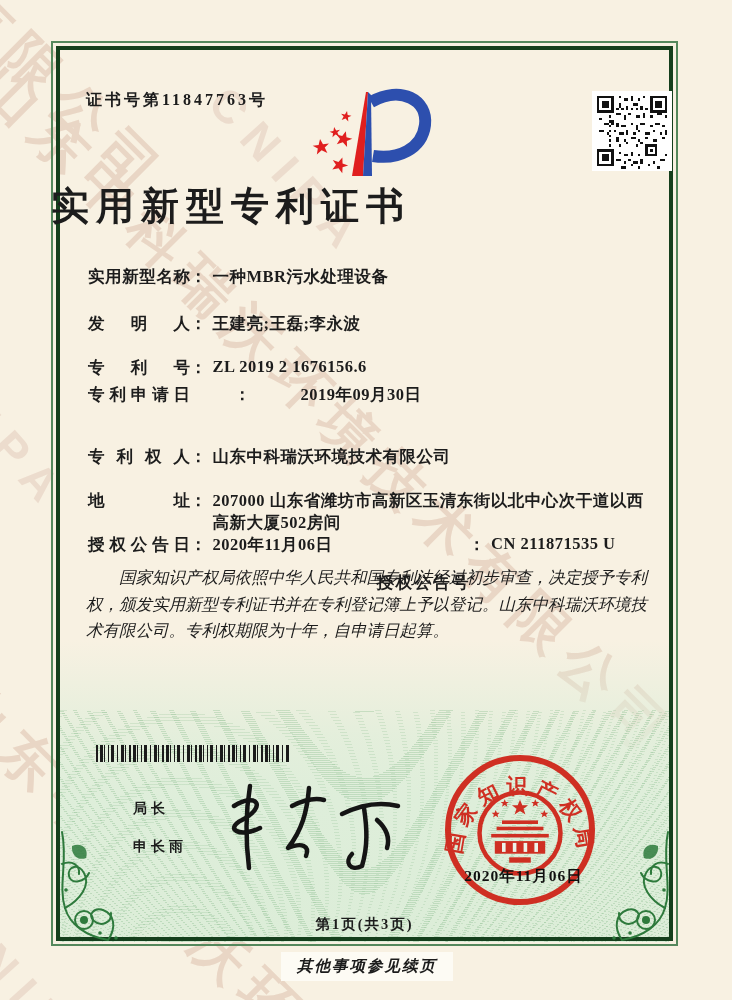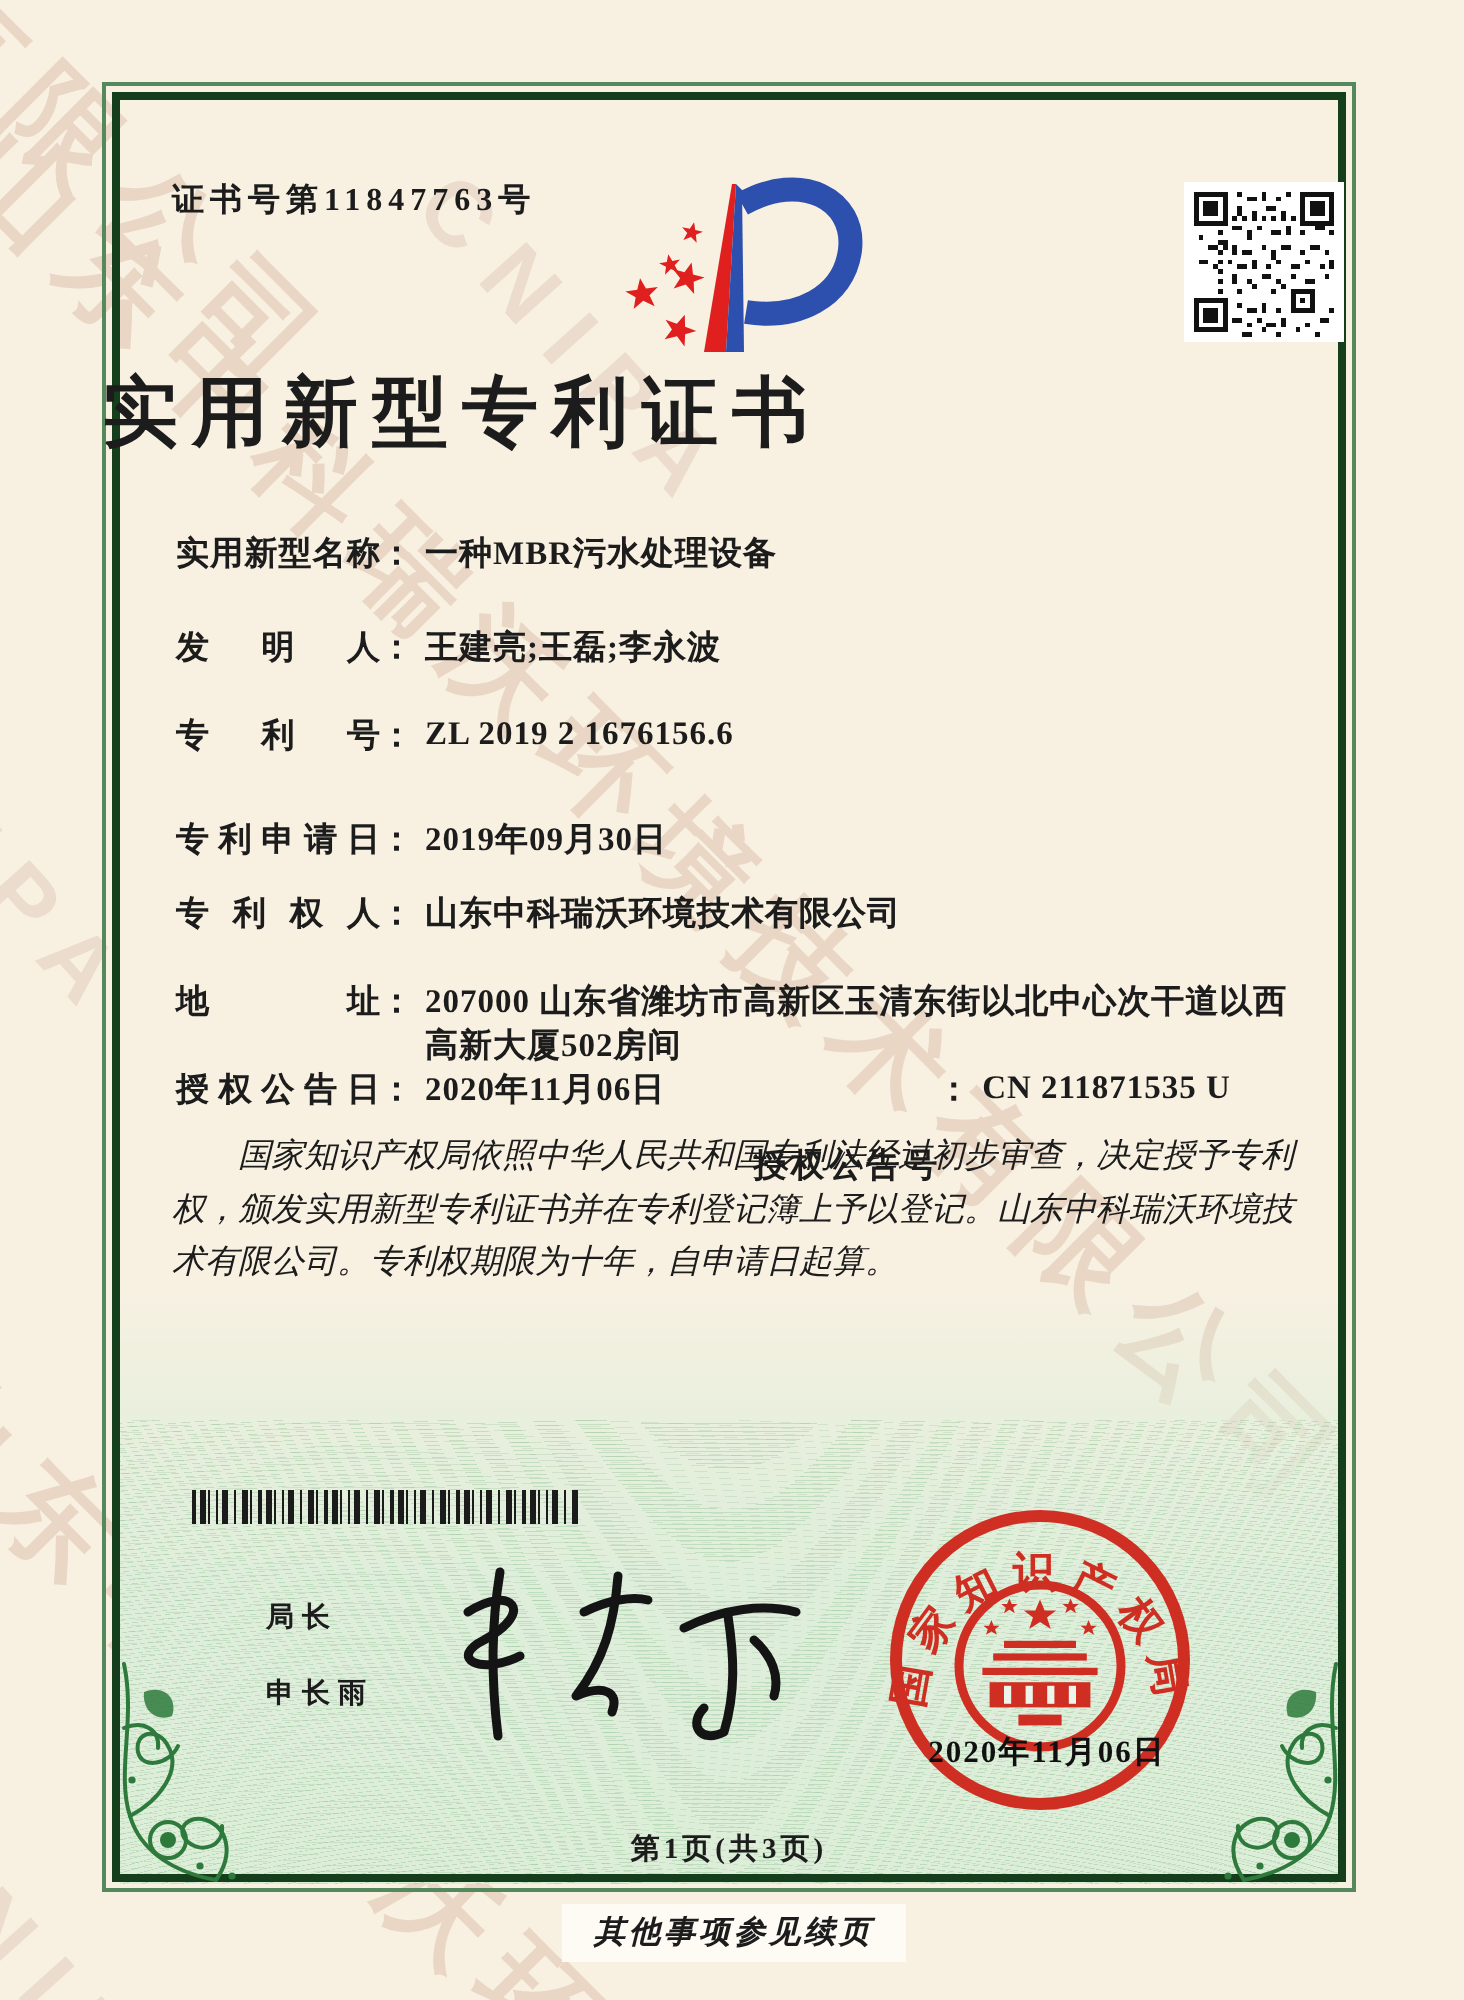--- a/index.html
+++ b/index.html
@@ -233,21 +233,21 @@
   <div class="abs frow" style="top:313px;">
     <span class="flabel">发明人</span>
       <span class="fcolon">：</span>
     <span class="fvalue">王建亮;王磊;李永波</span>
   </div>
   <div class="abs frow" style="top:357px;">
     <span class="flabel">专利号</span>
       <span class="fcolon">：</span>
     <span class="fvalue">ZL 2019 2 1676156.6</span>
   </div>
-  <div class="abs frow" style="top:409px;">
+  <div class="abs frow" style="top:384px;gap:44px;">
     <span class="flabel">专利申请日</span>
       <span class="fcolon">：</span>
     <span class="fvalue">2019年09月30日</span>
   </div>
   <div class="abs frow" style="top:446px;">
     <span class="flabel">专利权人</span>
       <span class="fcolon">：</span>
     <span class="fvalue">山东中科瑞沃环境技术有限公司</span>
   </div>
   <div class="abs frow" style="top:490px;">

